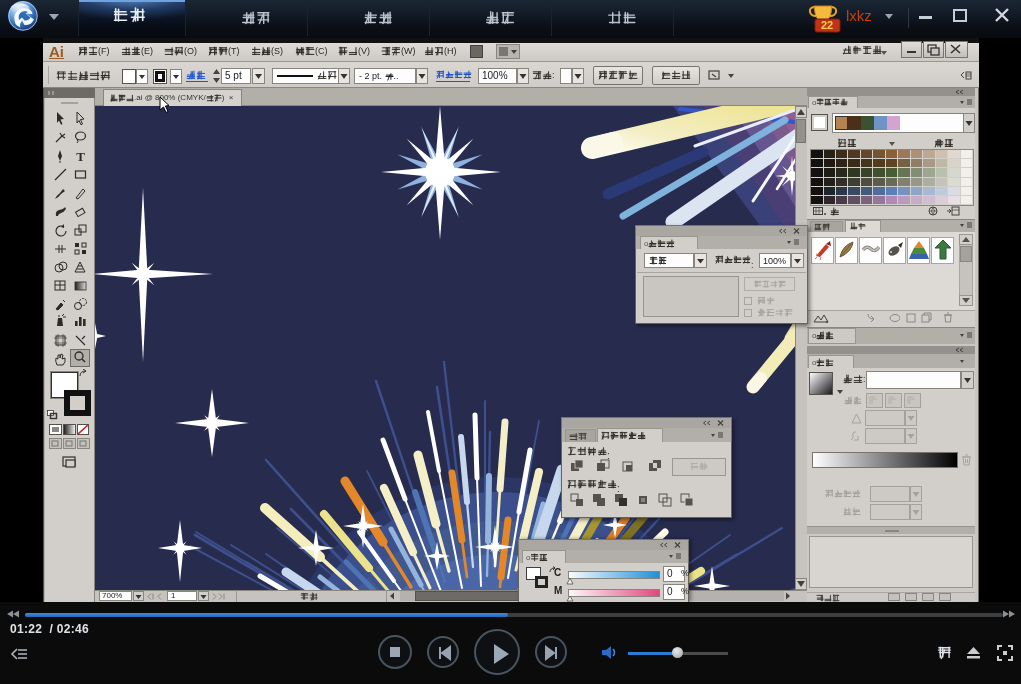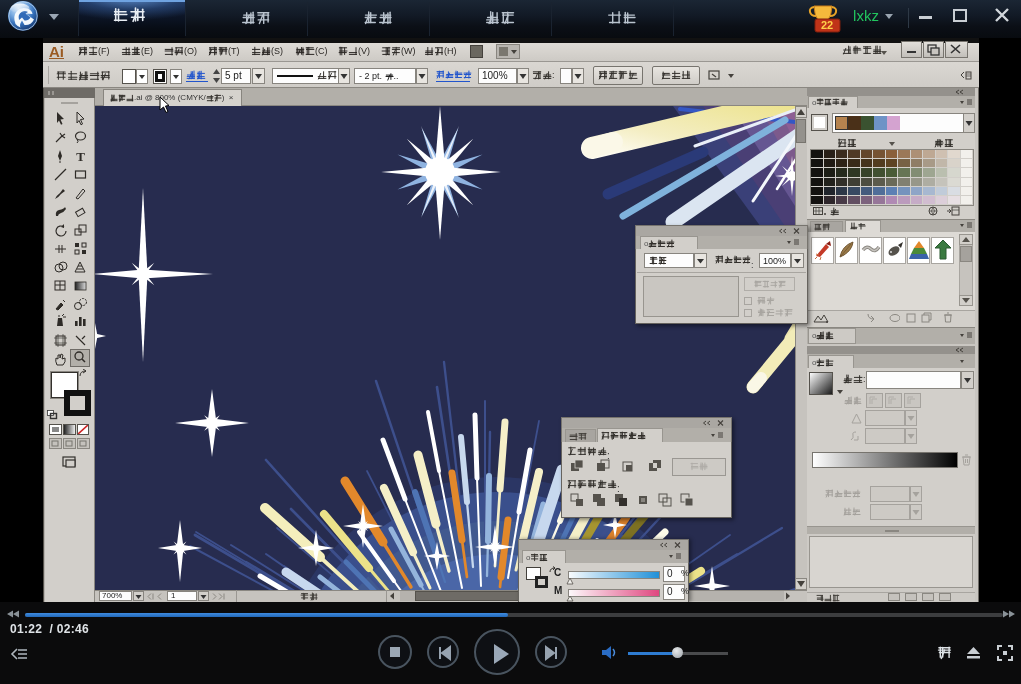--- a/index.html
+++ b/index.html
@@ -117,21 +117,21 @@
       </svg></div>
     <div style="position:absolute;left:806px;top:3px;width:36px;height:31px;"><svg width="36" height="31">
 <path d="M8 3 L26 3 L25 10 Q24 17 17 19 Q10 17 9 10 Z" fill="#f5b93c" stroke="#c97d18" stroke-width="1"></path>
 <path d="M8 4 Q3 5 4 9 Q5 13 10 13" fill="none" stroke="#e8a428" stroke-width="2"></path>
 <path d="M26 4 Q31 5 30 9 Q29 13 24 13" fill="none" stroke="#e8a428" stroke-width="2"></path>
 <rect x="14" y="18" width="6" height="4" fill="#e8a428"></rect>
 <rect x="10" y="22" width="14" height="3" fill="#d4921f"></rect>
 <rect x="9" y="16" width="25" height="13" rx="2" fill="#c03318" stroke="#7e1f0c" stroke-width="1"></rect>
 <text x="21" y="26" font-family="Liberation Sans" font-size="11" font-weight="bold" fill="#ffd24a" text-anchor="middle">22</text>
 </svg></div>
-    <div style="position:absolute;left:846px;top:8px;width:40px;height:18px;font-size:15px;color:#22c55e;text-align:center;">lxkz</div>
+    <div style="position:absolute;left:846px;top:8px;width:40px;height:18px;font-size:15px;color:#c2410c;">lxkz</div>
     <div style="position:absolute;left:884px;top:13px;width:12px;height:8px;"><svg width="10" height="7">
         <path d="M1 1 L9 1 L5 6 Z" fill="#9aa5b0"></path>
       </svg></div>
     <div style="position:absolute;left:908px;top:8px;width:1px;height:20px;background:#2e3946;"></div>
     <div style="position:absolute;left:919px;top:16px;width:13px;height:3px;background:#c9ced3;"></div>
     <div style="position:absolute;left:953px;top:9px;width:14px;height:13px;border:2px solid #c9ced3;"></div>
     <div style="position:absolute;left:994px;top:7px;width:16px;height:16px;"><svg width="16" height="16">
         <path d="M2 2 L14 14 M14 2 L2 14" stroke="#d2d7dc" stroke-width="2.4"></path>
       </svg></div>
     <div style="position:absolute;left:0px;top:38px;width:1021px;height:564px;background:#000;"></div>

